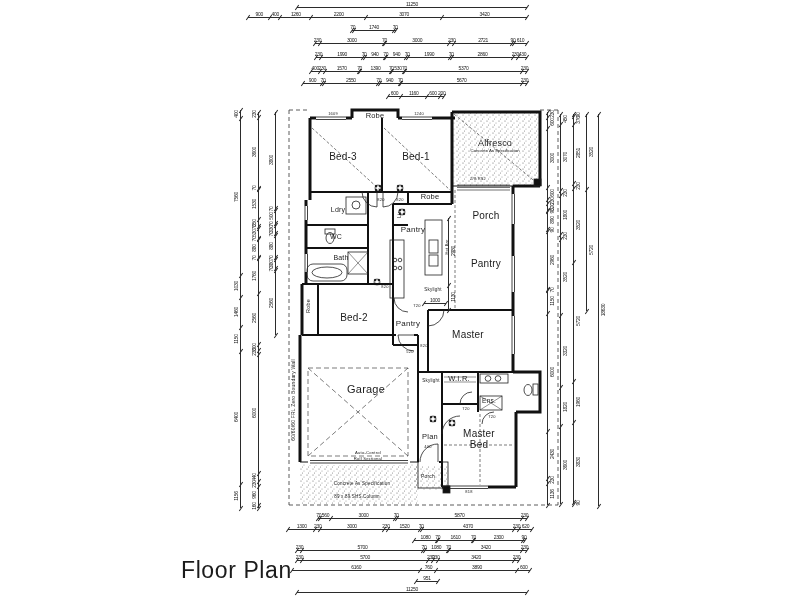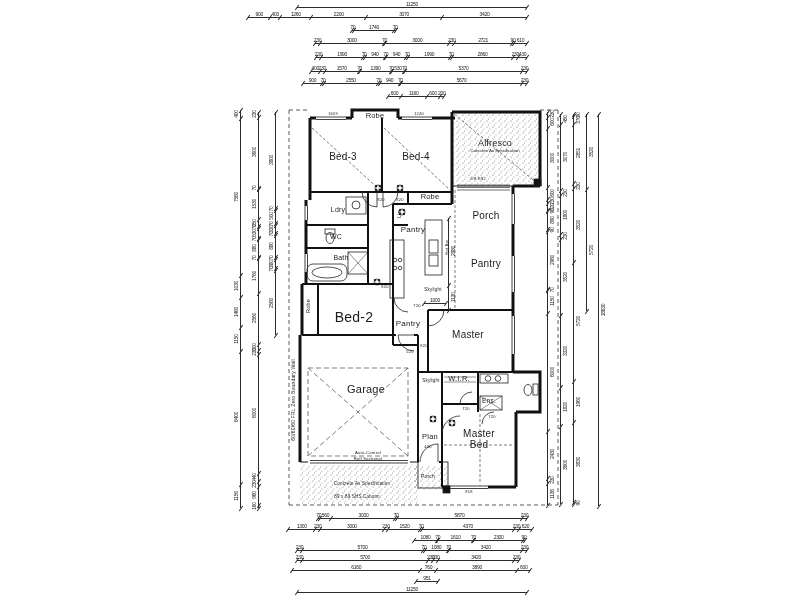--- a/index.html
+++ b/index.html
@@ -213,35 +213,35 @@
           <circle cx="-1.9" cy="-1.9" r="0.9"></circle>
           <circle cx="1.9" cy="-1.9" r="0.9"></circle>
           <circle cx="-1.9" cy="1.9" r="0.9"></circle>
           <circle cx="1.9" cy="1.9" r="0.9"></circle>
         </g>
     </g>
   </svg>
 
   <div id="labels-layer" class="layer">
       <div class="lbl" style="left: 343px; top: 157px; font-size: 10px; transform: translate(-50%, -50%);">Bed-3</div>
-      <div class="lbl" style="left: 416px; top: 157px; font-size: 10px; transform: translate(-50%, -50%);">Bed-4</div>
+      <div class="lbl" style="left: 416px; top: 157px; font-size: 10px; transform: translate(-50%, -50%);">Bed-1</div>
       <div class="lbl" style="left: 375px; top: 116px; font-size: 7.5px; transform: translate(-50%, -50%);">Robe</div>
       <div class="lbl" style="left: 430px; top: 197px; font-size: 7.5px; transform: translate(-50%, -50%);">Robe</div>
       <div class="lbl" style="left: 495px; top: 146px; font-size: 9px; transform: translate(-50%, -50%);">Alfresco<div class="sub" style="font-size: 4.32px;">Concrete As Specification</div></div>
       <div class="lbl" style="left: 486px; top: 216px; font-size: 10px; transform: translate(-50%, -50%);">Porch</div>
       <div class="lbl" style="left: 486px; top: 264px; font-size: 10px; transform: translate(-50%, -50%);">Pantry</div>
       <div class="lbl" style="left: 468px; top: 335px; font-size: 10px; transform: translate(-50%, -50%);">Master</div>
       <div class="lbl" style="left: 413px; top: 230px; font-size: 8px; transform: translate(-50%, -50%);">Pantry</div>
       <div class="lbl" style="left: 400px; top: 214px; font-size: 5.5px; transform: translate(-50%, -50%) rotate(-90deg);">Lin</div>
       <div class="lbl" style="left: 408px; top: 324px; font-size: 8px; transform: translate(-50%, -50%);">Pantry</div>
       <div class="lbl" style="left: 338px; top: 210px; font-size: 7px; transform: translate(-50%, -50%);">Ldry</div>
       <div class="lbl" style="left: 336px; top: 237px; font-size: 7px; transform: translate(-50%, -50%);">WC</div>
       <div class="lbl" style="left: 341px; top: 258px; font-size: 7px; transform: translate(-50%, -50%);">Bath</div>
       <div class="lbl" style="left: 309px; top: 306px; font-size: 5.5px; transform: translate(-50%, -50%) rotate(-90deg);">Robe</div>
-      <div class="lbl" style="left: 354px; top: 318px; font-size: 14px; transform: translate(-50%, -50%);">Bed-2</div>
+      <div class="lbl" style="left: 354px; top: 318px; font-size: 10px; transform: translate(-50%, -50%);">Bed-2</div>
       <div class="lbl" style="left: 366px; top: 390px; font-size: 11px; transform: translate(-50%, -50%);">Garage</div>
       <div class="lbl" style="left: 430px; top: 437px; font-size: 7.5px; transform: translate(-50%, -50%);">Plan</div>
       <div class="lbl" style="left: 428px; top: 477px; font-size: 5px; transform: translate(-50%, -50%);">Porch</div>
       <div class="lbl" style="left: 479px; top: 440px; font-size: 10px; transform: translate(-50%, -50%);">Master<div>Bed</div></div>
       <div class="lbl" style="left: 459px; top: 379px; font-size: 7.5px; transform: translate(-50%, -50%);">W.I.R.</div>
       <div class="lbl" style="left: 489px; top: 401px; font-size: 6.5px; transform: translate(-50%, -50%);">Ens.</div>
       <div class="lbl" style="left: 333px; top: 114px; font-size: 4px; transform: translate(-50%, -50%);">1609</div>
       <div class="lbl" style="left: 419px; top: 114px; font-size: 4px; transform: translate(-50%, -50%);">1240</div>
       <div class="lbl" style="left: 433px; top: 290px; font-size: 4.5px; transform: translate(-50%, -50%);">Skylight</div>
       <div class="lbl" style="left: 431px; top: 381px; font-size: 4.5px; transform: translate(-50%, -50%);">Skylight</div>
@@ -701,13 +701,14 @@
         <span class="dv rv" style="left: 11px; top: 79.3528px;">1130</span>
       </div>
       <div class="chain" style="left: 424px; top: 297px; width: 22px; height: 9px;">
         <div class="ln" style="left: 0px; top: 6px; height: 1px; width: 22px;"></div>
         <div class="tk" style="left: -3px; top: 6px; transform: rotate(-55deg);"></div>
         <div class="tk" style="left: 19px; top: 6px; transform: rotate(-55deg);"></div>
         <span class="dv" style="left: 11px; top: 2.5px;">1000</span>
       </div>
     </div>
 
+  <div class="title">Floor Plan</div>
 </div>
 
 </body></html>

